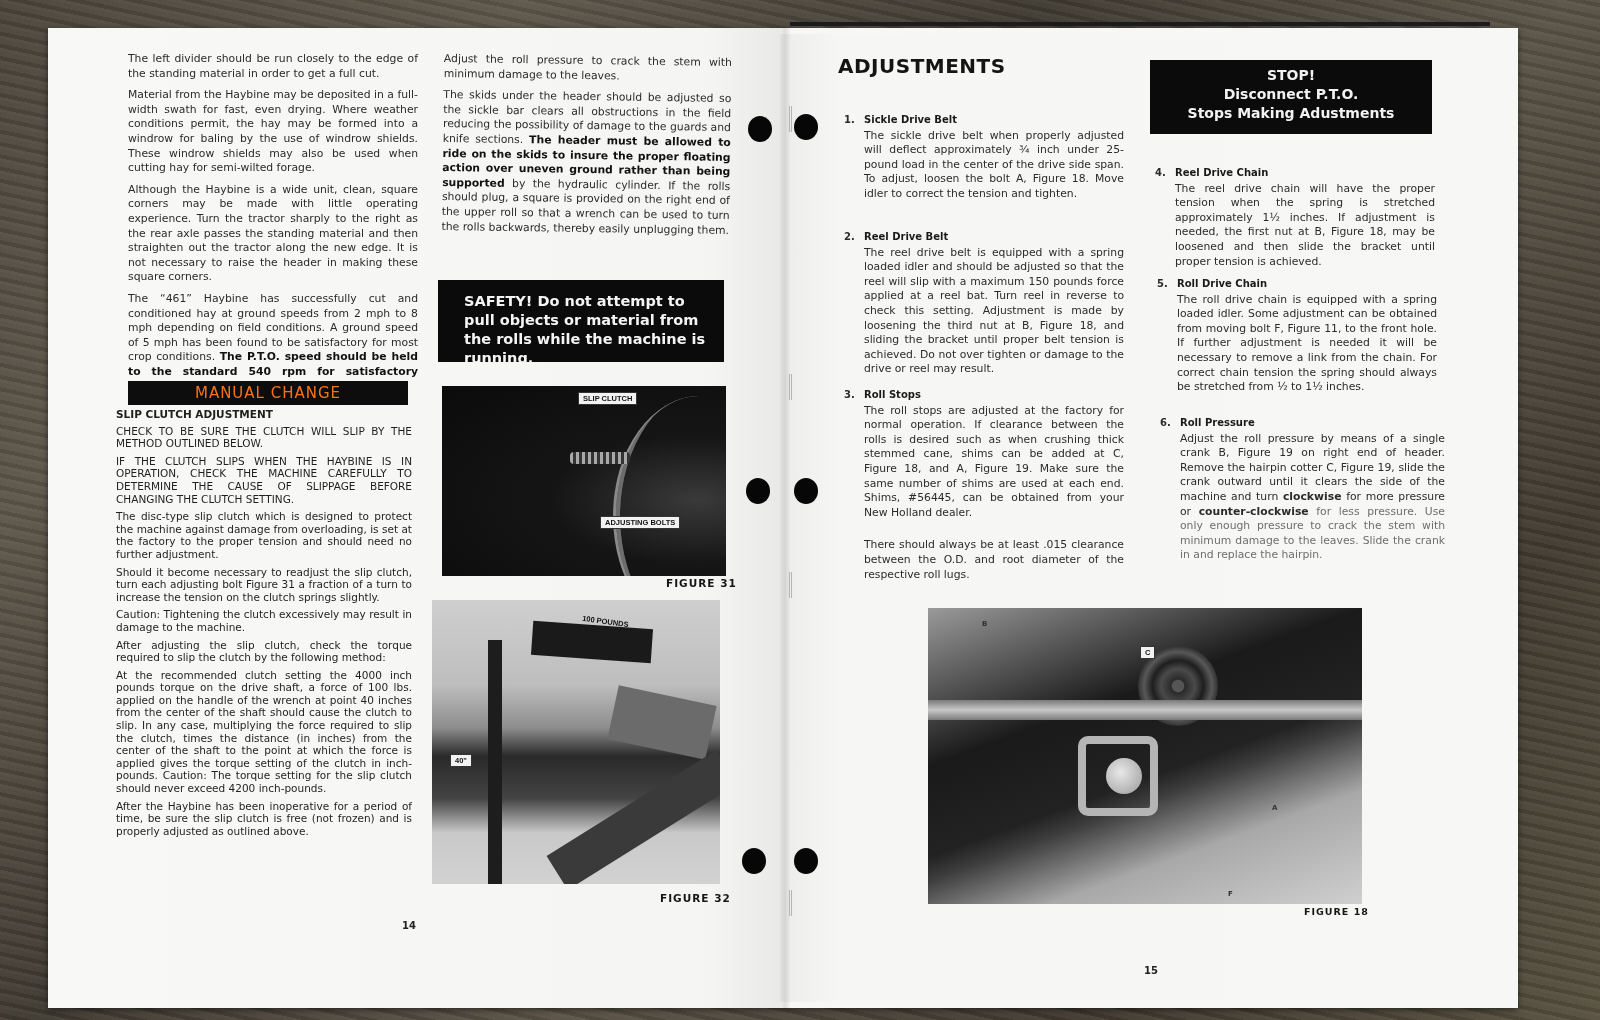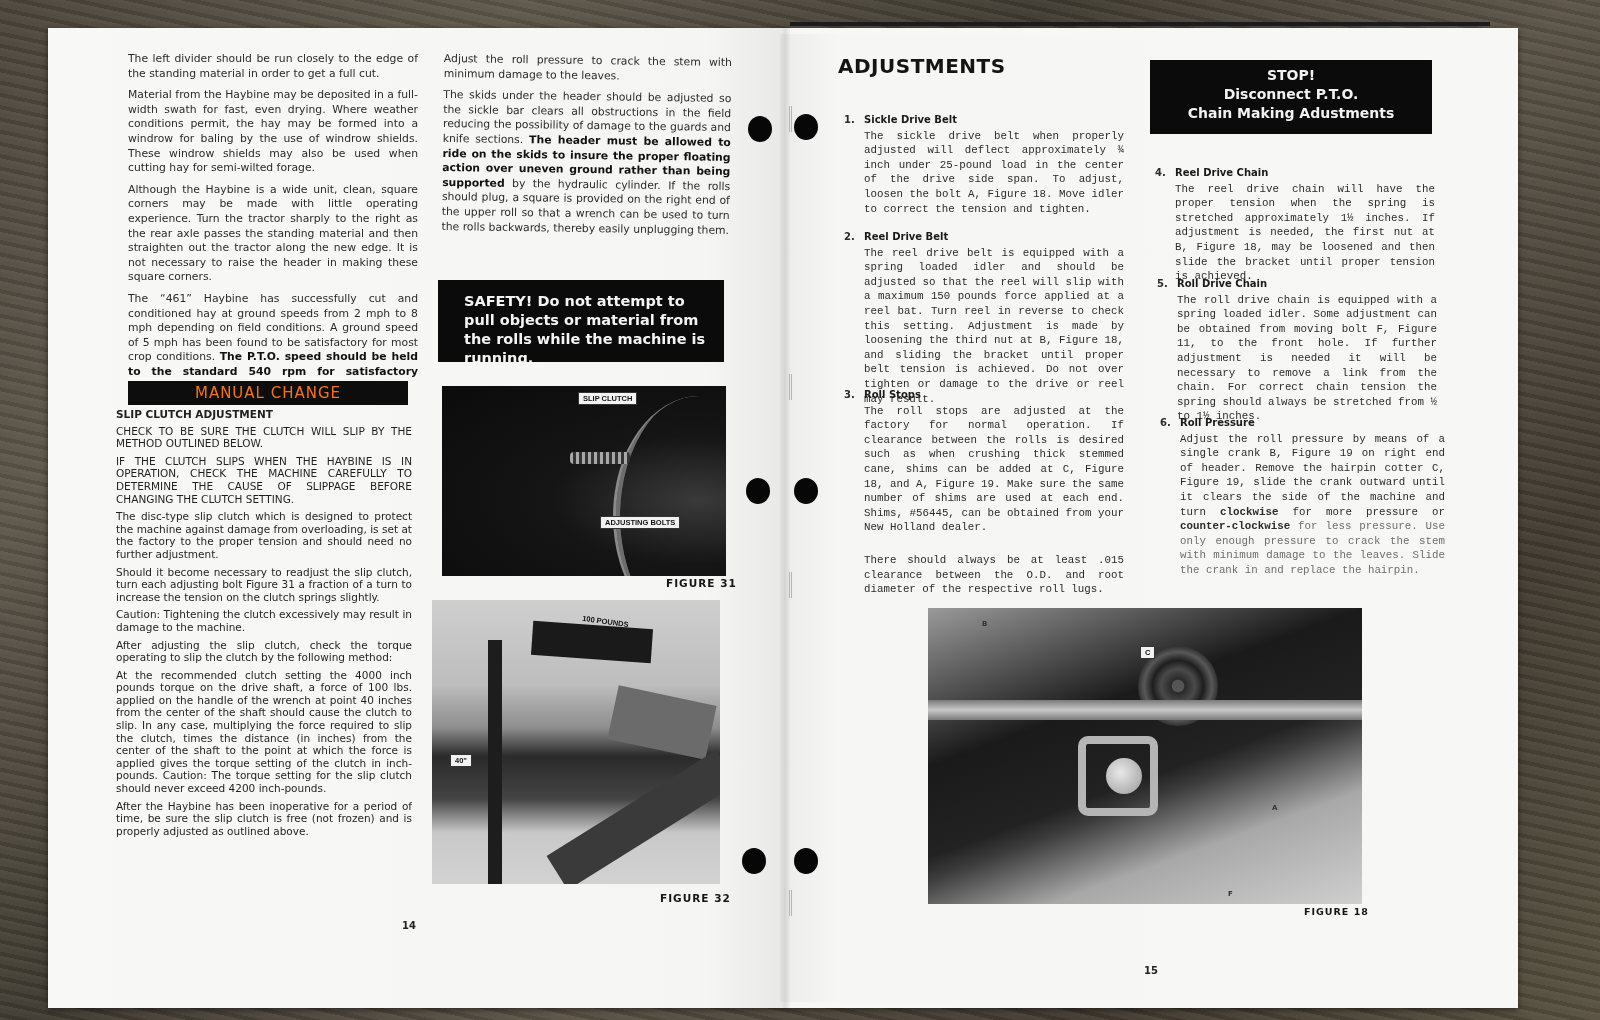--- a/index.html
+++ b/index.html
@@ -47,21 +47,21 @@
   .fig18 .bracket { position:absolute; left:150px; top:128px; width:80px; height:80px; border:8px solid #b5b5b5; border-radius:10px; box-sizing:border-box; }
   .fig-tag { position:absolute; background:#f2f2f2; color:#111; font-weight:bold; font-size:7.5px; padding:1px 4px; border:1px solid #333; font-family:"Liberation Sans", sans-serif; }
   .fig-letter { position:absolute; color:#eee; font-weight:bold; font-size:7px; }
   .caption { position:absolute; font-weight:bold; font-size:10.5px; letter-spacing:1px; color:#151515; }
   .page-num { position:absolute; font-weight:bold; font-size:10px; color:#222; }
   .adj-title { position:absolute; left:838px; top:54px; font-size:20px; font-weight:bold; color:#141414; letter-spacing:0.5px; }
   .stop-box { position:absolute; left:1150px; top:60px; width:282px; height:74px; background:#0b0b0b; color:#f2f2f2; font-weight:bold; text-align:center; font-size:14px; line-height:19px; padding-top:6px; box-sizing:border-box; }
   .section { position:absolute; font-size:10.8px; line-height:14.6px; color:#2b2b2b; text-align:justify; }
   .section .num { position:absolute; left:-20px; top:0; font-weight:bold; font-size:10px; }
   .section .head { font-weight:bold; font-size:10px; margin-bottom:1px; color:#1a1a1a; }
-  .section p { margin:0;font-family:Liberation Mono, monospace; }
+  .section p { margin:0; }
   .faded { color:#6e6e6e; }
   .hole { position:absolute; width:24px; height:26px; border-radius:50%; background:#070707; }
   .staple { position:absolute; width:3px; height:26px; background:linear-gradient(90deg,#999,#eee,#999); }
   .crease { position:absolute; left:780px; top:28px; width:10px; height:980px; background:linear-gradient(90deg,rgba(0,0,0,0.04),rgba(0,0,0,0.1),rgba(0,0,0,0.02)); }
 </style>
 </head>
 <body>
 
 <div class="wood-grain"></div>
 <div class="book"></div>
@@ -79,21 +79,21 @@
 
 <div class="manual-change">MANUAL CHANGE</div>
 
 <div class="text lower-l1">
   <p class="slip-title">SLIP CLUTCH ADJUSTMENT</p>
   <p>CHECK TO BE SURE THE CLUTCH WILL SLIP BY THE METHOD OUTLINED BELOW.</p>
   <p>IF THE CLUTCH SLIPS WHEN THE HAYBINE IS IN OPERATION, CHECK THE MACHINE CAREFULLY TO DETERMINE THE CAUSE OF SLIPPAGE BEFORE CHANGING THE CLUTCH SETTING.</p>
   <p>The disc-type slip clutch which is designed to protect the machine against damage from overloading, is set at the factory to the proper tension and should need no further adjustment.</p>
   <p>Should it become necessary to readjust the slip clutch, turn each adjusting bolt Figure 31 a fraction of a turn to increase the tension on the clutch springs slightly.</p>
   <p>Caution:  Tightening the clutch excessively may result in damage to the machine.</p>
-  <p>After adjusting the slip clutch, check the torque operating to slip the clutch by the following method:</p>
+  <p>After adjusting the slip clutch, check the torque required to slip the clutch by the following method:</p>
   <p>At the recommended clutch setting the 4000 inch pounds torque on the drive shaft, a force of 100 lbs. applied on the handle of the wrench at point 40 inches from the center of the shaft should cause the clutch to slip. In any case, multiplying the force required to slip the clutch, times the distance (in inches) from the center of the shaft to the point at which the force is applied gives the torque setting of the clutch in inch-pounds. Caution:  The torque setting for the slip clutch should never exceed 4200 inch-pounds.</p>
   <p>After the Haybine has been inoperative for a period of time, be sure the slip clutch is free (not frozen) and is properly adjusted as outlined above.</p>
 </div>
 
 <div class="text col-l2">
   <p>Adjust the roll pressure to crack the stem with minimum damage to the leaves.</p>
   <p><span>The skids under the header should be adjusted so the sickle bar clears all obstructions in the field reducing the possibility of damage to the guards and knife sections.</span> <b>The header must be allowed to ride on the skids to insure the proper floating action over uneven ground rather than being supported</b> <span>by the hydraulic cylinder. If the rolls should plug, a square is provided on the right end of the upper roll so that a wrench can be used to turn the rolls backwards, thereby easily unplugging them.</span></p>
 </div>
 
 <div class="safety">SAFETY!  Do not attempt to pull objects or material from the rolls while the machine is running.</div>
@@ -127,21 +127,21 @@
 <div class="staple" style="left:789px;top:106px;"></div>
 <div class="staple" style="left:789px;top:374px;"></div>
 <div class="staple" style="left:789px;top:572px;"></div>
 <div class="staple" style="left:789px;top:890px;"></div>
 
 <div class="adj-title">ADJUSTMENTS</div>
 
 <div class="stop-box">
   <div>STOP!</div>
   <div>Disconnect P.T.O.</div>
-  <div>Chain Making Adustments</div>
+  <div>Stops Making Adustments</div>
 </div>
 
 <div class="section" style="left:864px;top:113px;width:260px;">
   <span class="num">1.</span>
   <div class="head">Sickle Drive Belt</div>
   <p>The sickle drive belt when properly adjusted will deflect approximately ¾ inch under 25-pound load in the center of the drive side span. To adjust, loosen the bolt A, Figure 18. Move idler to correct the tension and tighten.</p>
 </div>
 
 <div class="section" style="left:864px;top:230px;width:260px;">
   <span class="num">2.</span>

